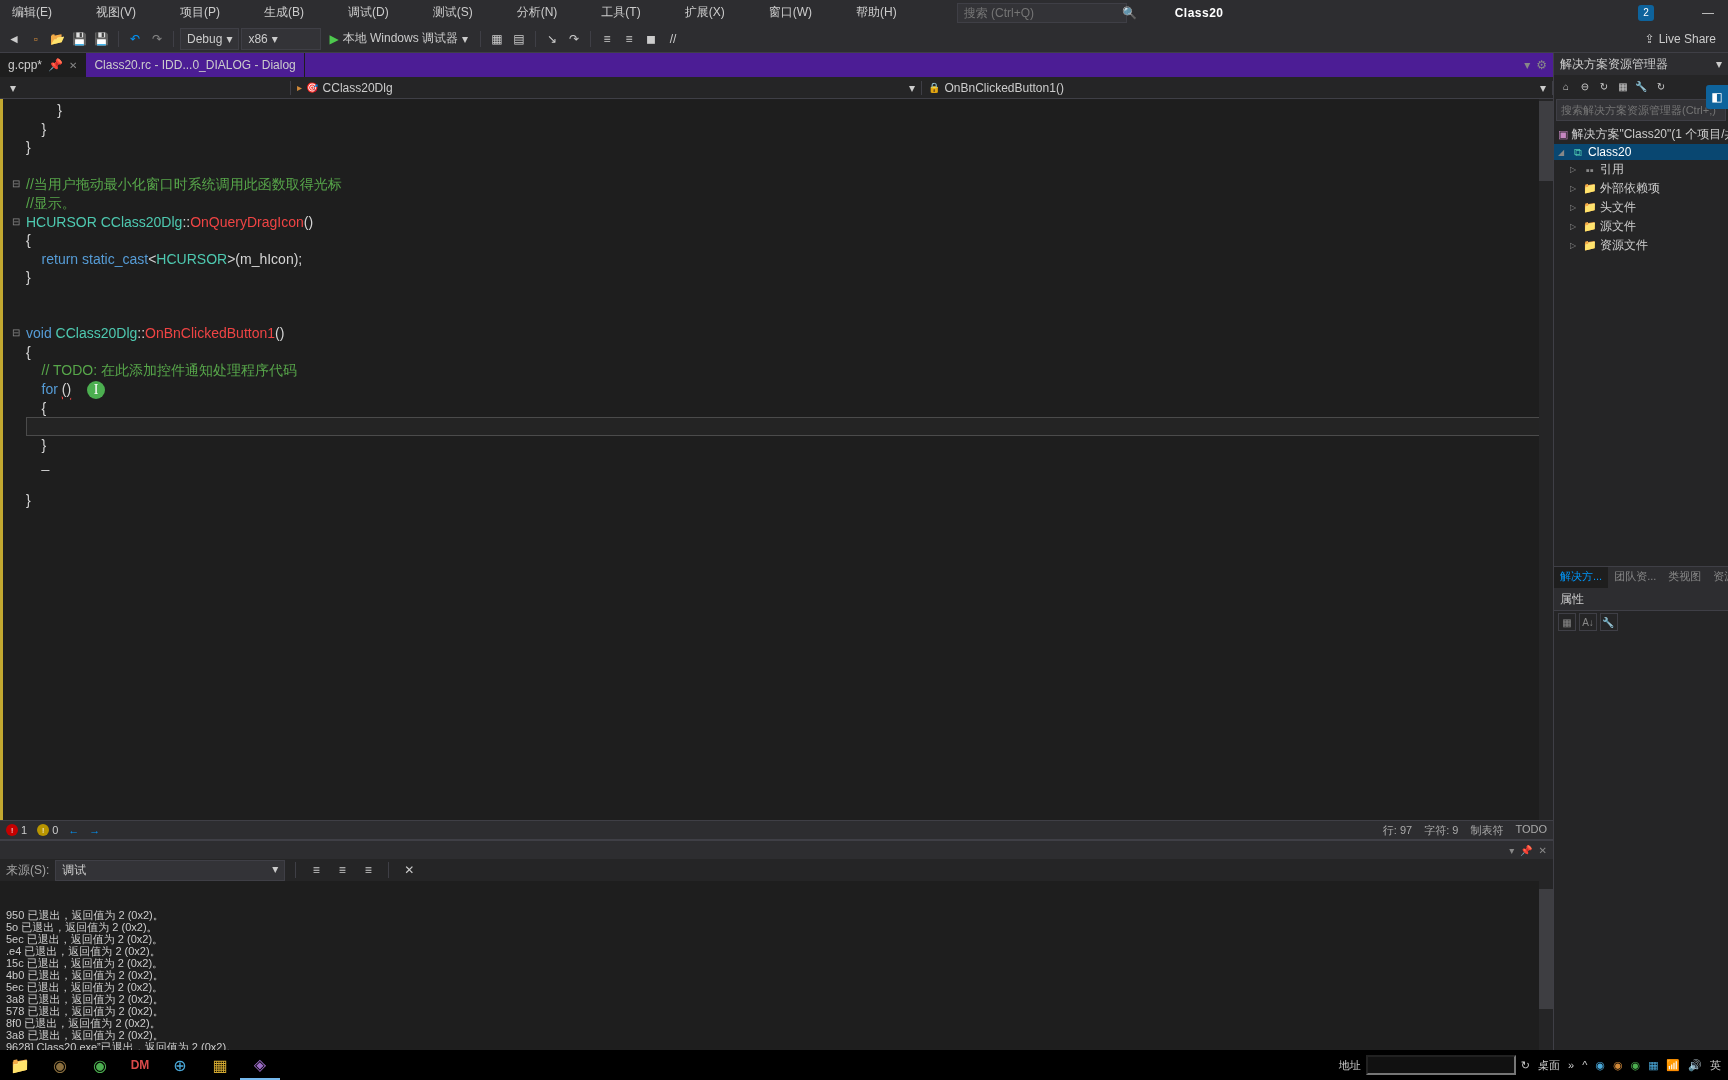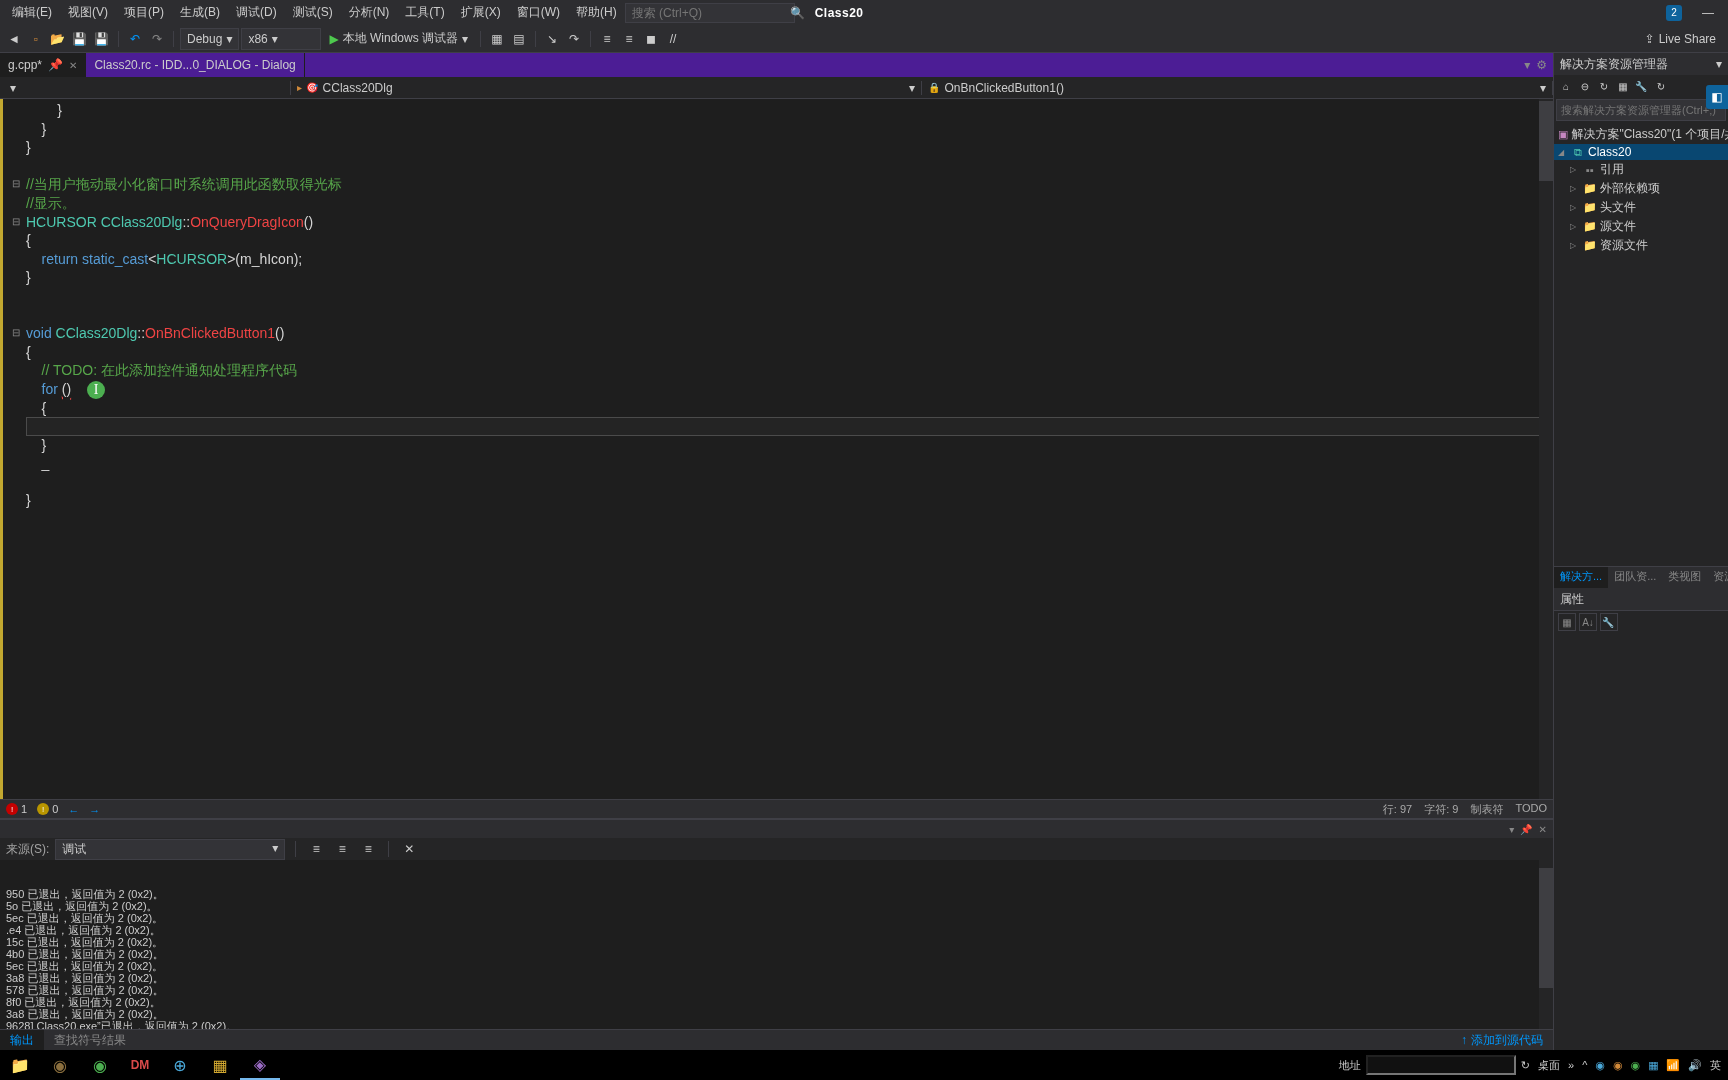--- a/index.html
+++ b/index.html
@@ -1,21 +1,21 @@
 <!DOCTYPE html>
 <html><head>
 <meta charset="utf-8">
 <style>
 * { margin: 0; padding: 0; box-sizing: border-box; font-family: 'Segoe UI', 'Microsoft YaHei', sans-serif; }
 body { background: #1e1e1e; color: #ccc; font-size: 12px; overflow: hidden; width: 1728px; height: 1080px; position: relative; }
 
 
-.menu-bar { height: 25px; background: #2d2d30; display: flex; align-items: center; padding: 0 4px; }
+.menu-bar { height: 25px; background: #2d2d30; display: flex; align-items: center; padding: 0 4px; gap: 28px; }
 .menu-item { padding: 3px 8px; cursor: pointer; color: #ccc; }
-.search-box-wrap { display: flex; align-items: center; margin-left: 0; background: #333337; border: 1px solid #3f3f46; padding: 2px 6px; width: 170px; }
+.search-box-wrap { display: flex; align-items: center; margin-left: 24px; background: #333337; border: 1px solid #3f3f46; padding: 2px 6px; width: 170px; }
 .search-box { background: transparent; border: none; color: #aaa; font-size: 12px; flex: 1; outline: none; }
 .search-icon { color: #888; margin-left: 4px; }
 .solution-name-badge { margin-left: 20px; color: #fff; font-weight: bold; letter-spacing: 0.5px; }
 .notif-badge { margin-left: auto; width: 16px; height: 16px; border-radius: 3px; background: #0e639c; color: #fff; display: flex; align-items: center; justify-content: center; font-size: 10px; margin-right: 20px; }
 .min-btn { color: #ccc; margin-right: 10px; }
 
 
 .toolbar { height: 28px; background: #2d2d30; display: flex; align-items: center; border-bottom: 1px solid #3f3f46; padding: 0 4px; gap: 2px; }
 .tb-btn { width: 20px; height: 20px; display: flex; align-items: center; justify-content: center; color: #ccc; }
 .tb-sep { width: 1px; height: 16px; background: #3f3f46; margin: 0 4px; }
@@ -265,28 +265,20 @@
         <span class="tb-btn">≡</span>
         <span class="tb-btn">≡</span>
         <span class="tb-sep"></span>
         <span class="tb-btn">✕</span>
       </div>
       <div class="out-body" id="out-body">
         <div>950 已退出，返回值为 2 (0x2)。</div><div>5o 已退出，返回值为 2 (0x2)。</div><div>5ec 已退出，返回值为 2 (0x2)。</div><div>.e4 已退出，返回值为 2 (0x2)。</div><div>15c 已退出，返回值为 2 (0x2)。</div><div>4b0 已退出，返回值为 2 (0x2)。</div><div>5ec 已退出，返回值为 2 (0x2)。</div><div>3a8 已退出，返回值为 2 (0x2)。</div><div>578 已退出，返回值为 2 (0x2)。</div><div>8f0 已退出，返回值为 2 (0x2)。</div><div>3a8 已退出，返回值为 2 (0x2)。</div><div>9628] Class20.exe”已退出，返回值为 2 (0x2)。</div><div class="out-scroll"><div class="out-thumb"></div></div>
       </div>
     </div>
 
-    <div class="bottom-tabs">
-      <span class="btab active">输出</span>
-      <span class="btab">查找符号结果</span>
-      <div class="add-src">
-          <span>↑</span>
-          <span>添加到源代码</span>
-        </div>
-    </div>
   </div>
 
   <div class="right-col">
     <div class="panel-header">
       <span>解决方案资源管理器</span>
       <span>▾</span>
     </div>
     <div class="sln-toolbar">
       <span class="sln-tb-btn">⌂</span>
       <span class="sln-tb-btn">⊖</span>

